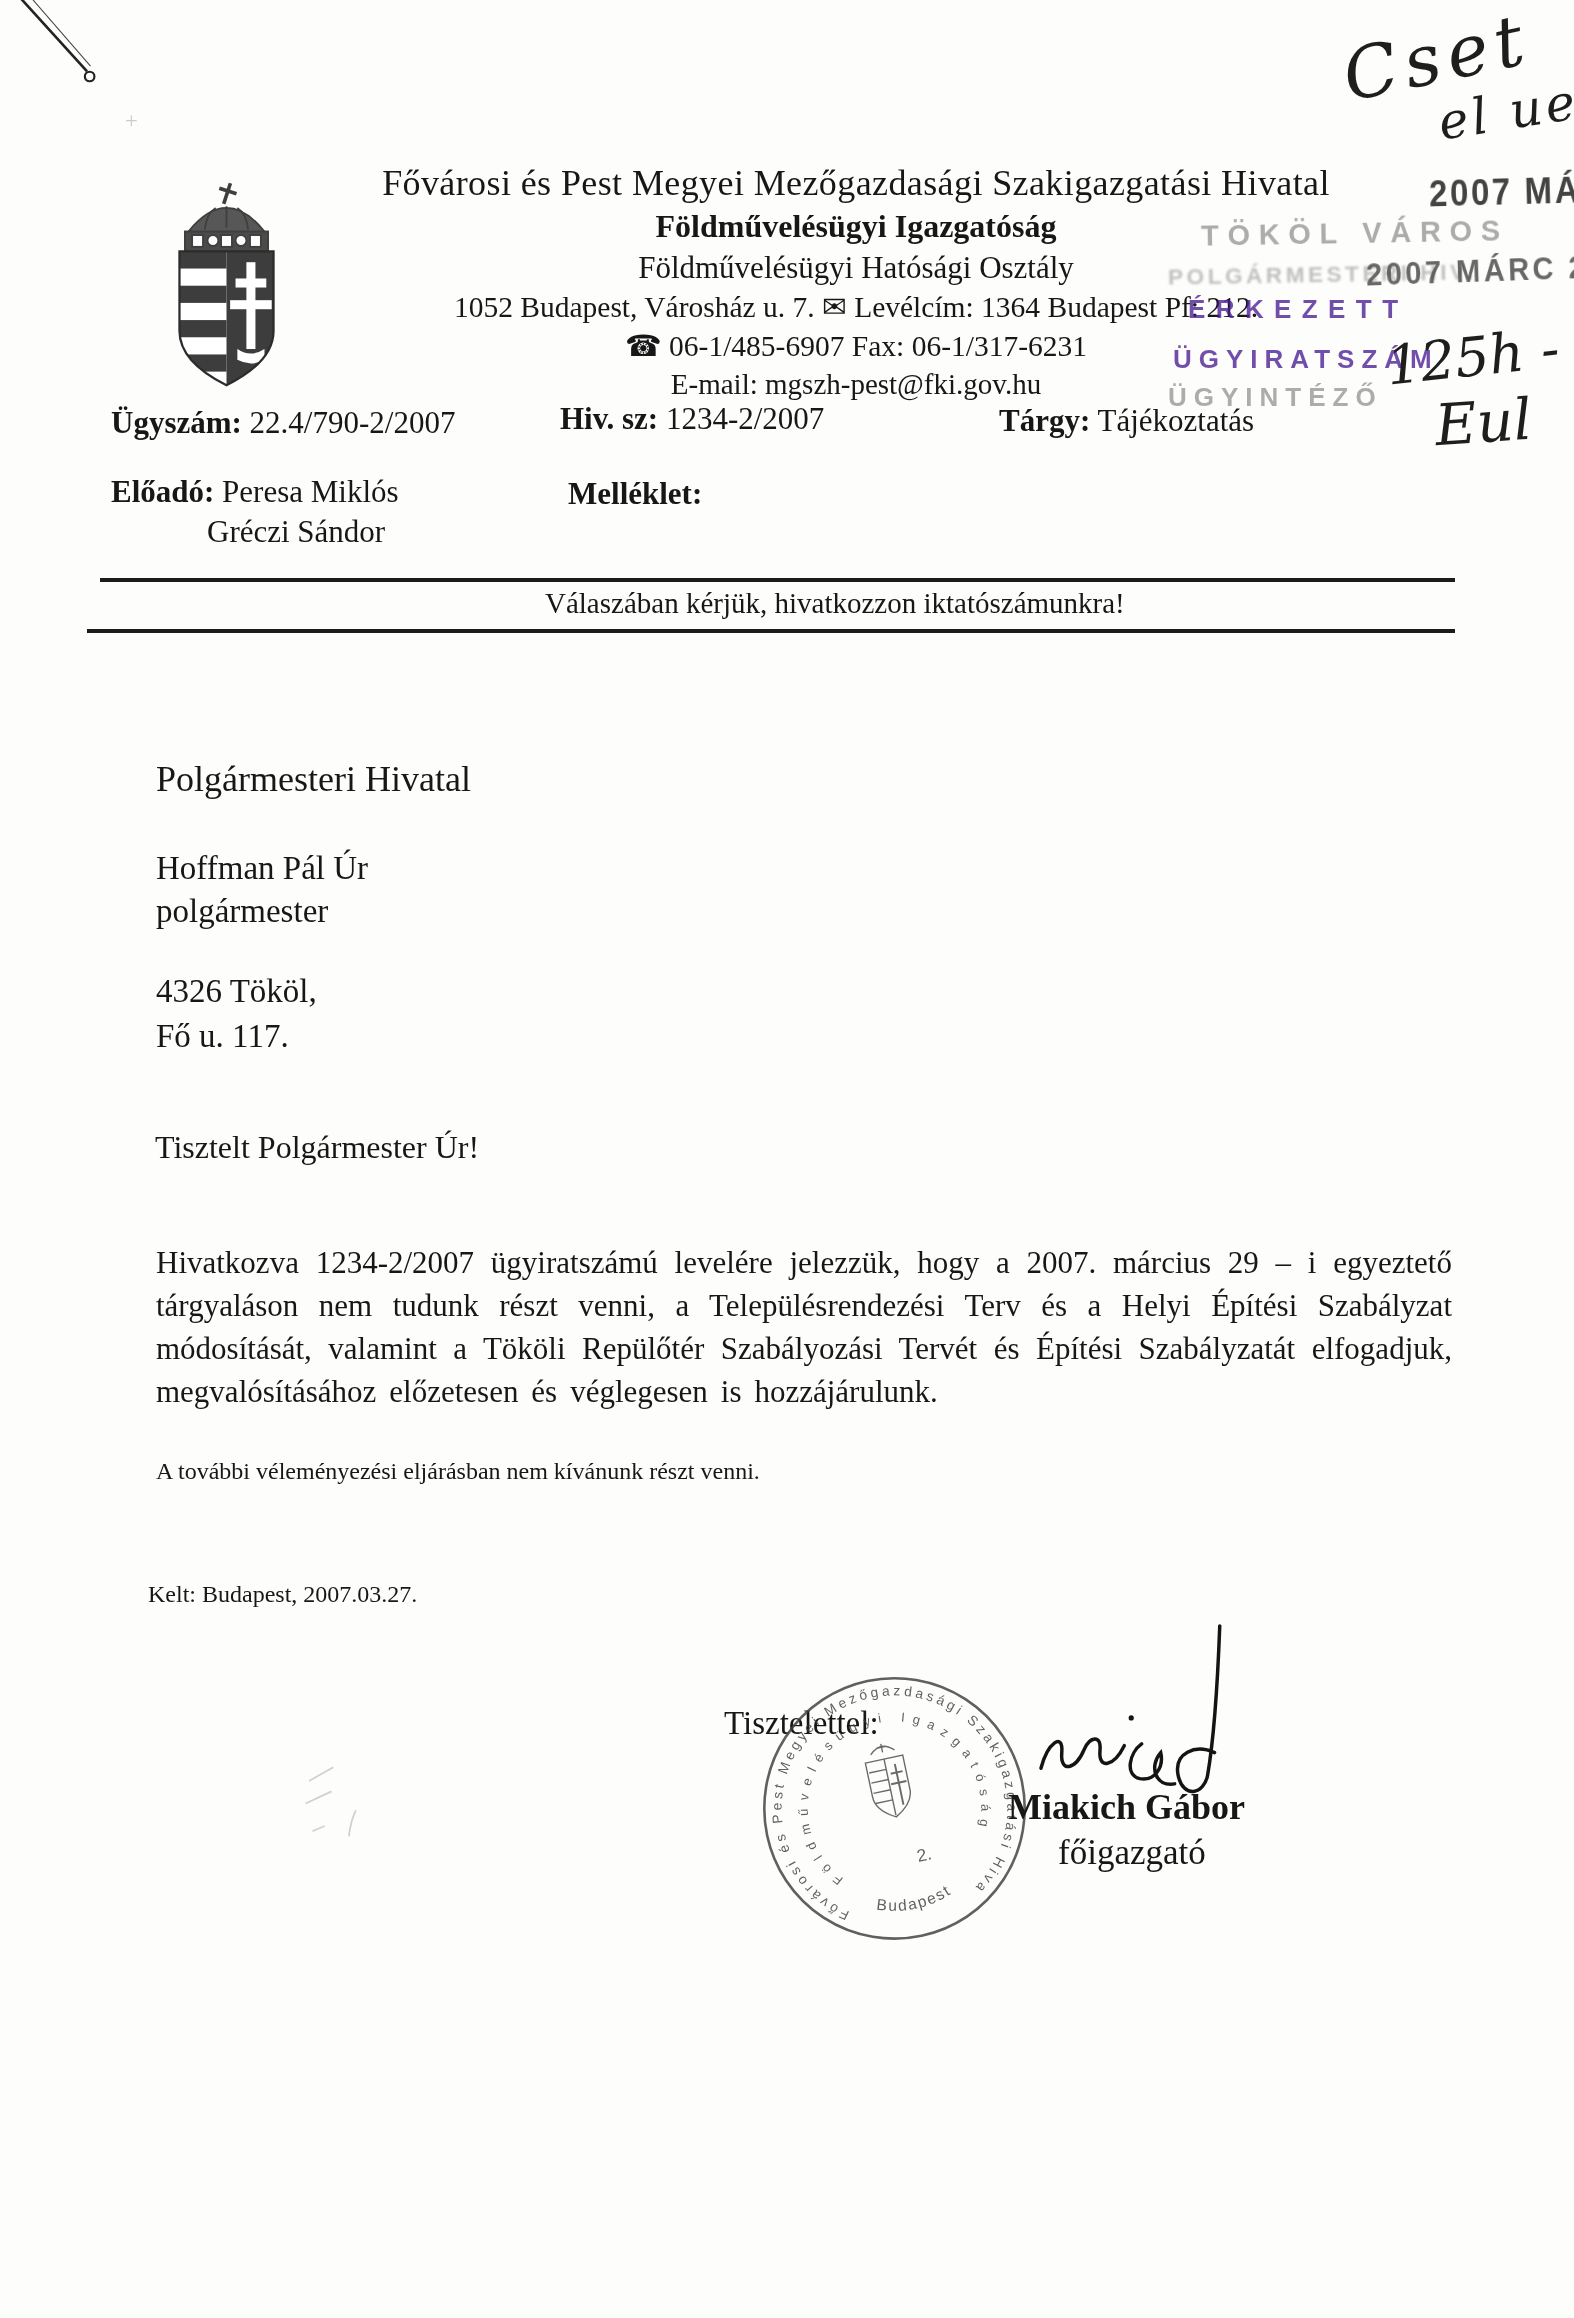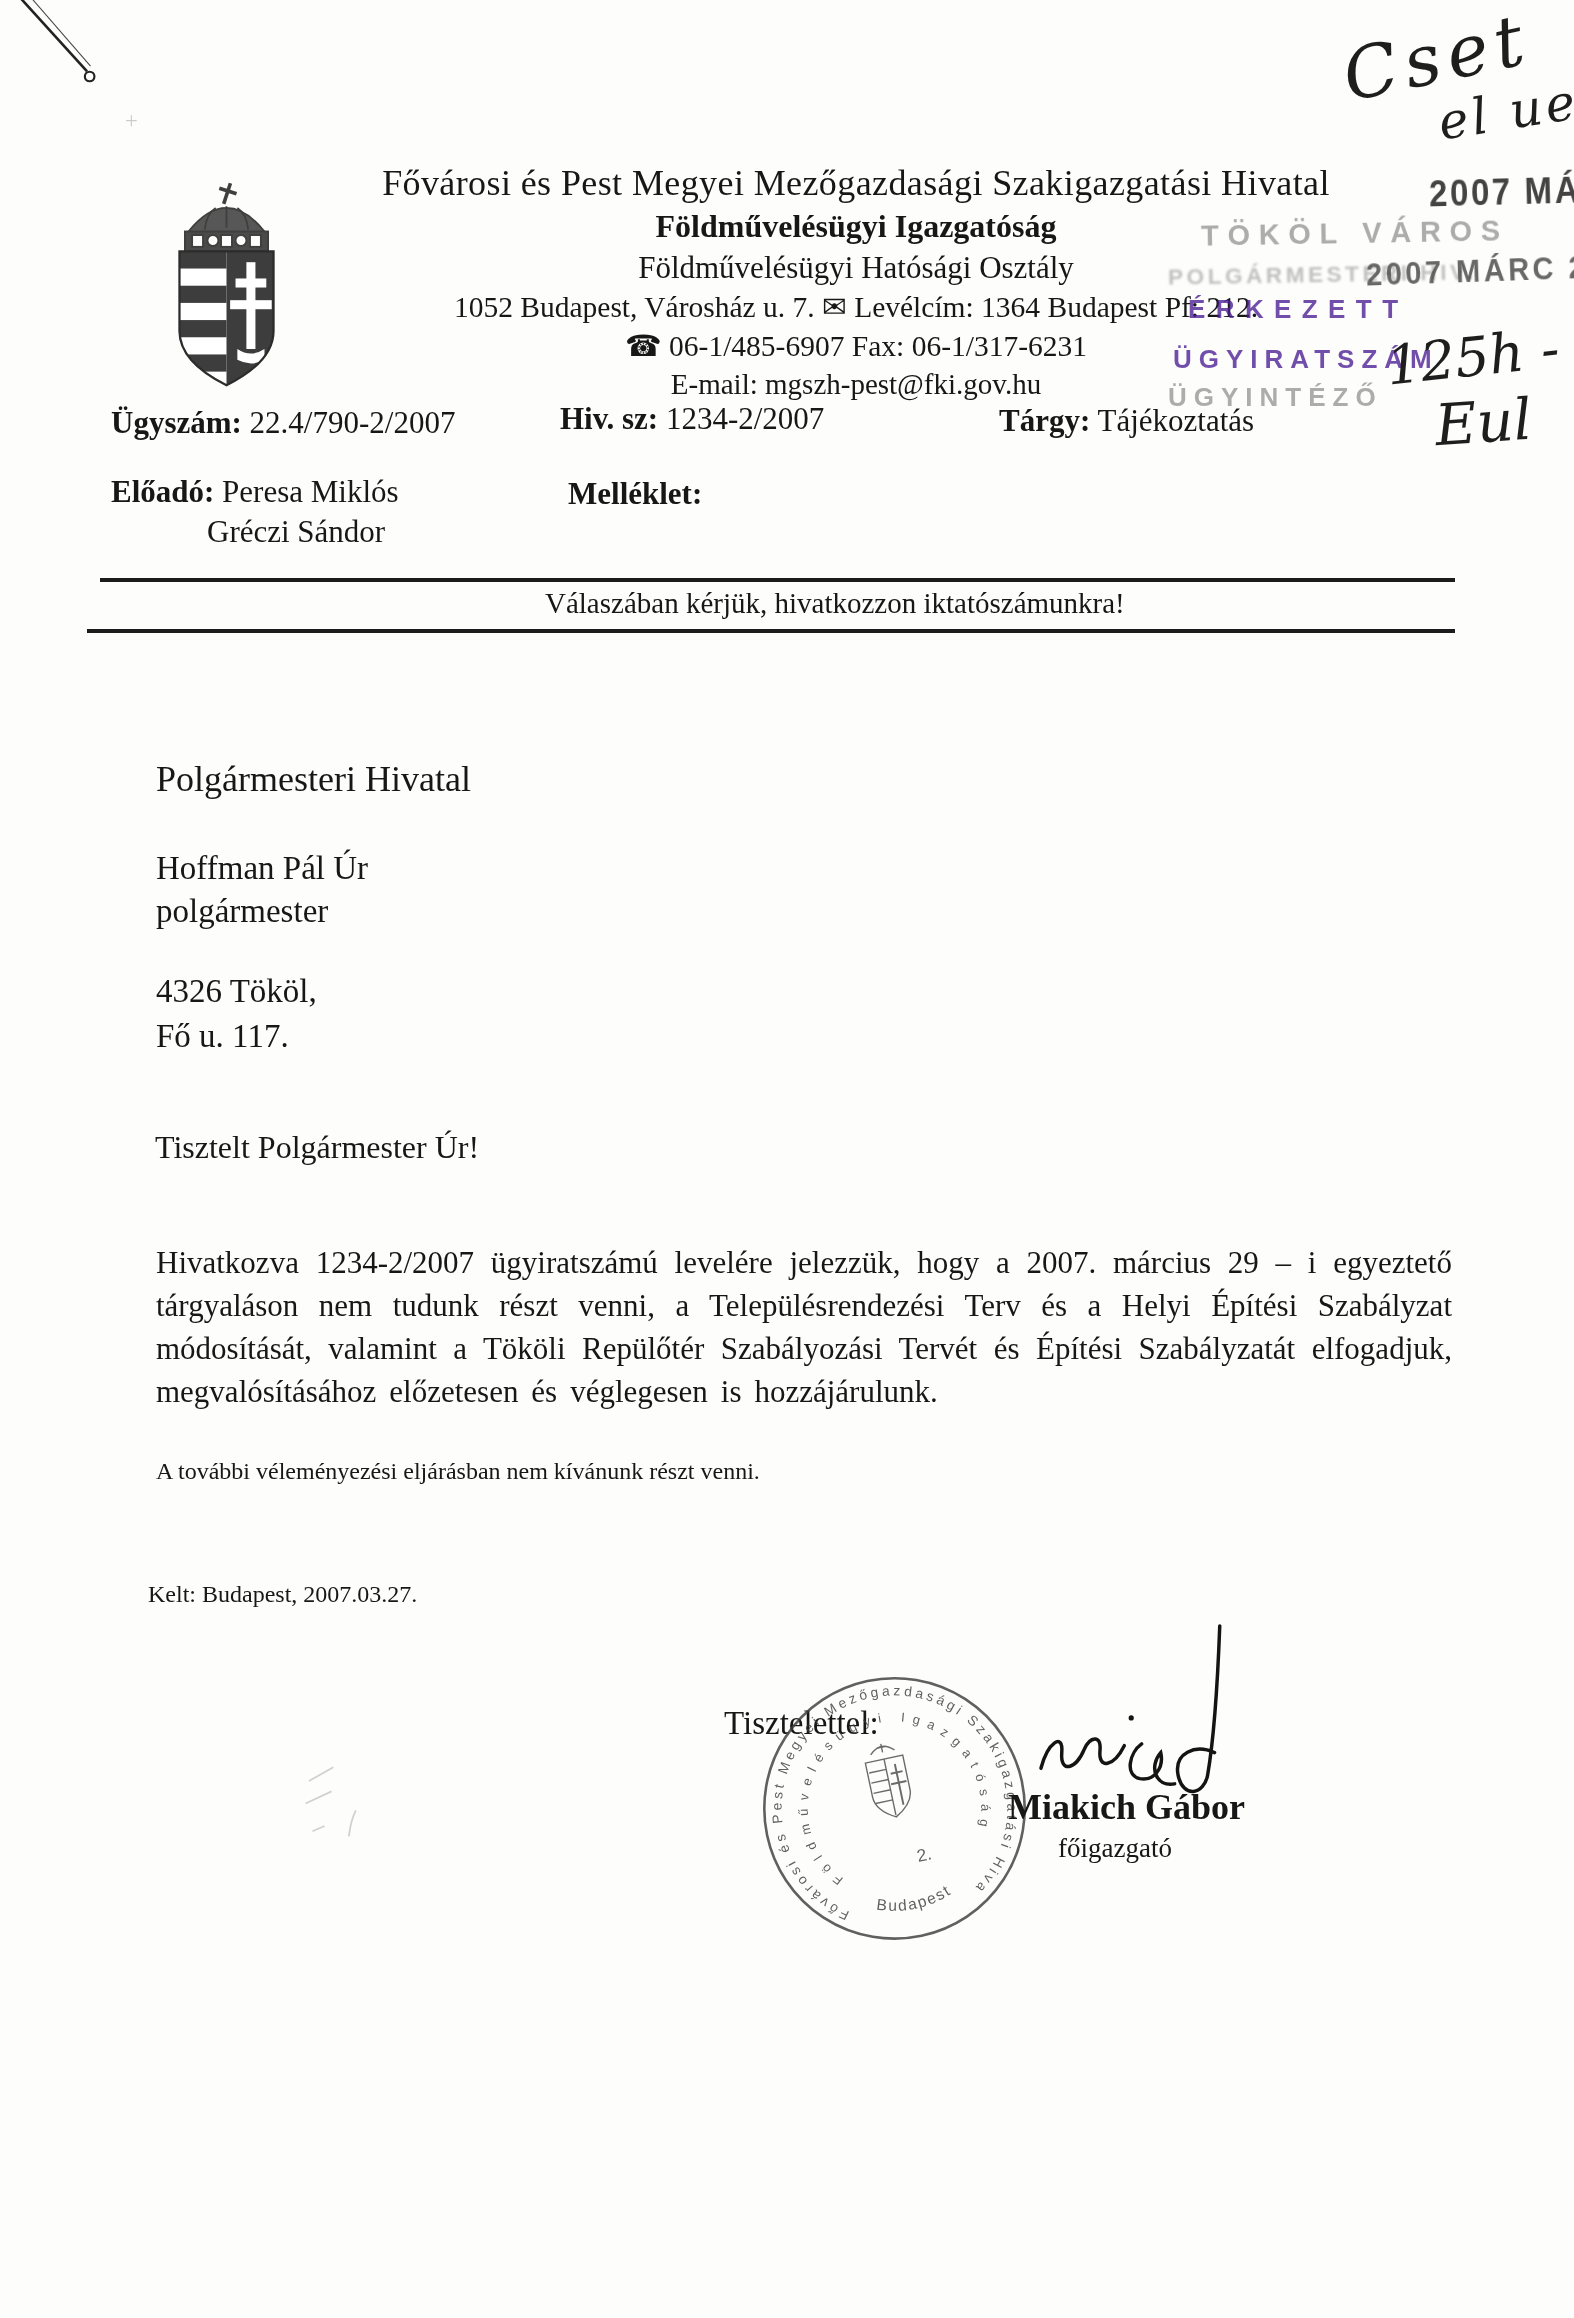--- a/index.html
+++ b/index.html
@@ -34,21 +34,21 @@
   
   .stamp{font-family:"Liberation Sans","DejaVu Sans",sans-serif;font-weight:bold;white-space:nowrap;}
   .stamp-dark{color:#2a2a2a;opacity:.88;filter:blur(0.3px);}
   .stamp-mid{color:#4f4f4f;opacity:.85;filter:blur(0.3px);}
   .stamp-faded1{color:#8b8b8b;opacity:.7;filter:blur(0.6px);}
   .stamp-faded2{color:#9a9a9a;opacity:.62;filter:blur(0.8px);}
   .stamp-faded3{color:#4c1d95;opacity:.78;filter:blur(0.5px);}
   
   .hand{font-family:"DejaVu Serif",serif;font-style:italic;color:#1e1e1e;white-space:nowrap;}
   .closing-name{font-size:36px;font-weight:bold;white-space:nowrap;}
-  .closing-title{font-size:27px;white-space:nowrap;}
+  .closing-title{font-size:35px;white-space:nowrap;}
   .faint-mark{color:#9a9a9a;opacity:.5;font-size:22.6px;}
 </style>
 </head>
 <body>
 
 <div class="page">
 
   <svg class="abs" style="left:0;top:0;" width="148" height="113" viewBox="0 0 170 130">
     <line x1="20" y1="-6" x2="100" y2="82" stroke="#222" stroke-width="3"></line>
     <line x1="31" y1="-8" x2="104" y2="76" stroke="#444" stroke-width="1.2"></line>

